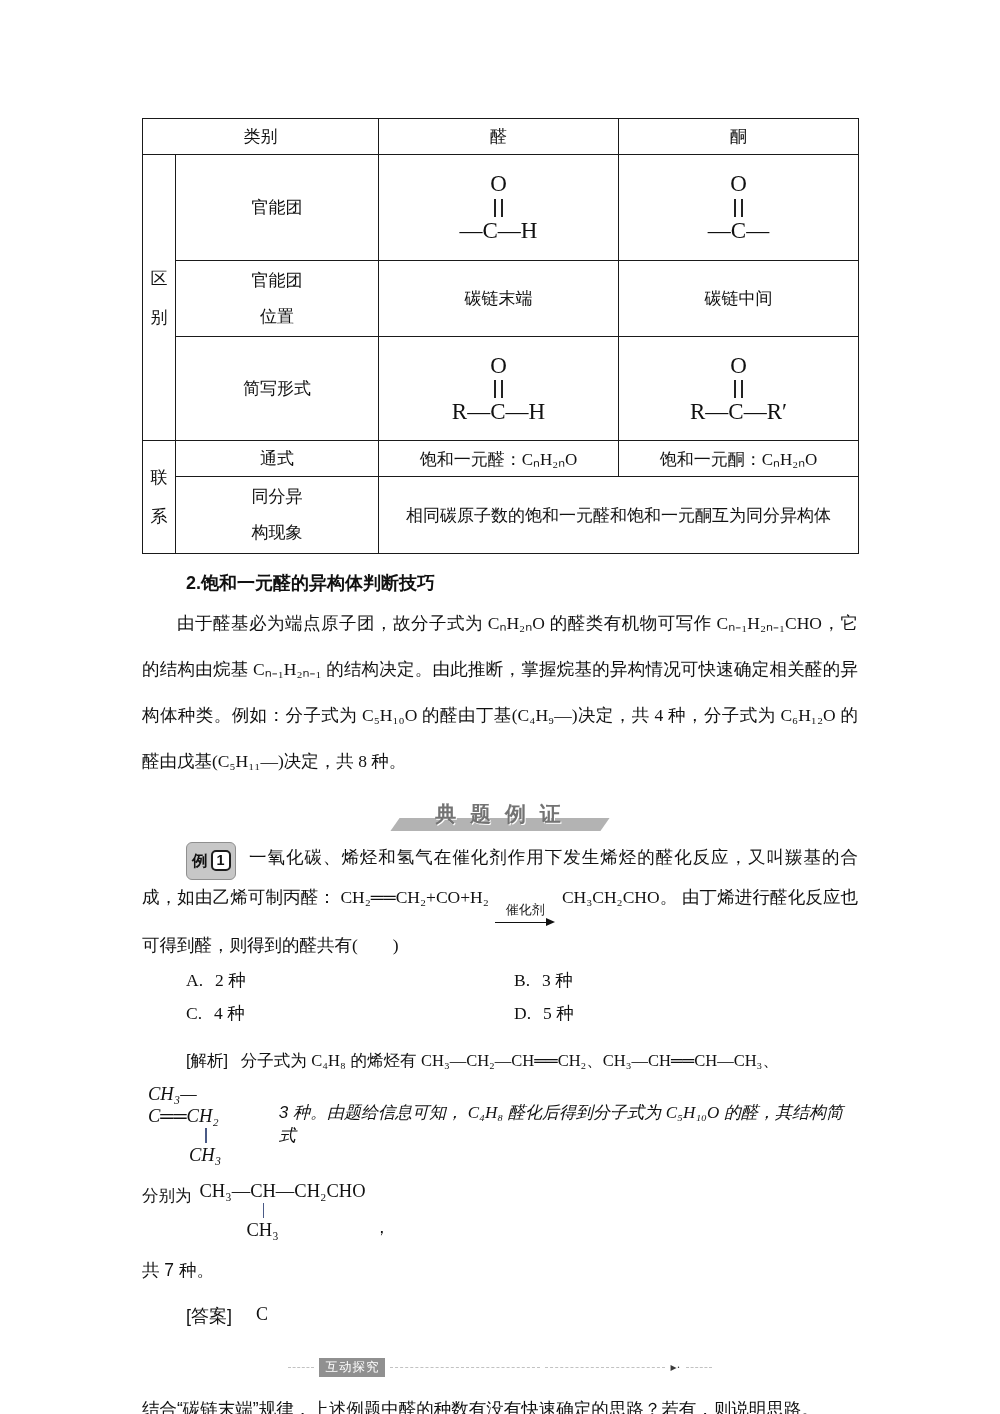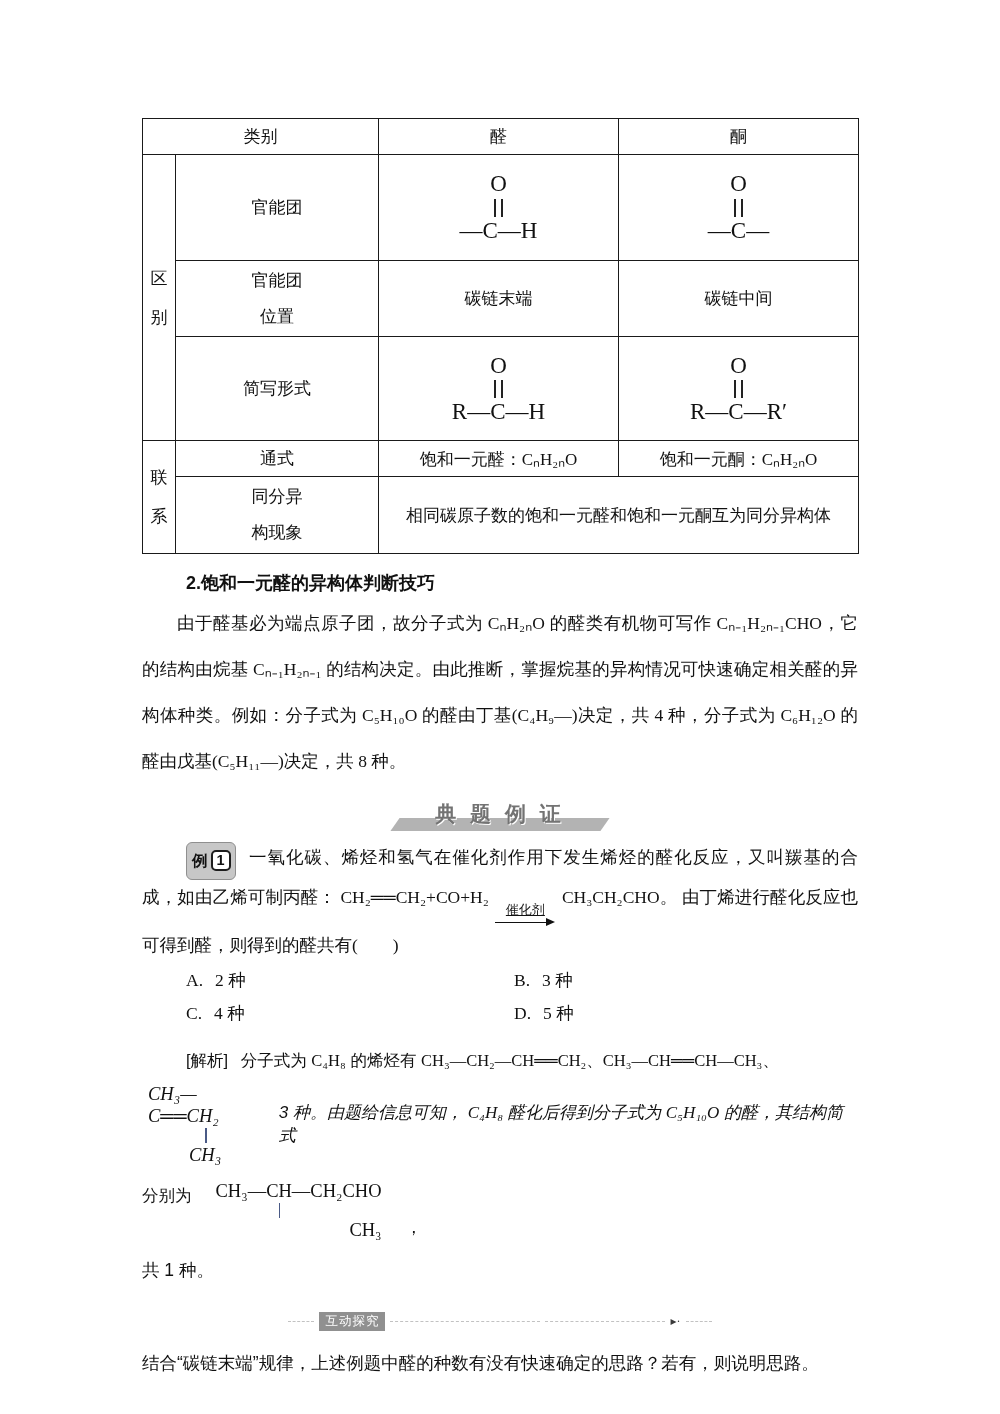--- a/index.html
+++ b/index.html
@@ -35,43 +35,43 @@
 
   
   .example-p { margin:8px 0 2px 0; font-size:17.5px; line-height:34px; text-align:justify; text-indent:44px; }
   .ex-badge { display:inline-flex; align-items:center; gap:3px; background:#c7c7c7;
               border:1px solid #8f8f8f; border-radius:6px; padding:1px 4px 1px 5px;
               font-family:"Liberation Sans", sans-serif; font-weight:bold; font-size:15.5px;
               text-indent:0; vertical-align:-3px; margin-right:8px; }
   .ex-badge-num { background:#fff; border:2px solid #1c1c1c; border-radius:5px; padding:0 4px;
                   font-size:14.5px; line-height:17px; }
   .rxn { display:inline-flex; flex-direction:column; align-items:center; vertical-align:-11px;
-         margin:0 2px; text-indent:0;text-decoration:underline; }
+         margin:0 2px; text-indent:0; }
   .rxn-cat { font-size:13px; line-height:1.15; font-family:"Liberation Sans", sans-serif; }
   .rxn-arrow { position:relative; width:60px; height:10px; }
   .rxn-arrow::before { content:""; position:absolute; left:0; right:7px; top:4px; height:1.6px; background:#111; }
   .rxn-arrow::after  { content:""; position:absolute; right:0; top:0.5px; width:0; height:0;
                        border-left:9px solid #111; border-top:4.5px solid transparent; border-bottom:4.5px solid transparent; }
 
   .opts { margin:2px 0 0 44px; font-size:17.5px; line-height:33px; }
   .opt-row { display:flex; }
   .opt { width:328px; display:flex; gap:12px; }
 
   
   .ana1 { margin:14px 0 0 0; text-indent:44px; font-family:"Liberation Sans", sans-serif;
           font-size:16.5px; line-height:32px; white-space:nowrap; }
   .ana1 .f, .ana3 .f { font-size:16.5px; }
   .gap { display:inline-block; width:8px; }
   .vstruct { display:inline-block; font-family:"Liberation Serif", serif; font-size:18.5px; line-height:1.2; }
   .vline { width:1.6px; height:15px; background:#4a5a86; margin:1px 0; }
   .vsub { }
   .ana2 { display:flex; align-items:center; gap:12px; margin:6px 0 0 6px;
           font-family:"Liberation Sans", sans-serif; font-size:17px;font-style:italic; }
-  .ana3 { display:flex; align-items:flex-start; gap:24px; margin:14px 0 16px 0; white-space:nowrap;
-          font-family:"Liberation Sans", sans-serif; font-size:16.5px; line-height:30px;text-align:right; }
+  .ana3 { display:flex; align-items:flex-start; gap:8px; margin:14px 0 16px 0; white-space:nowrap;
+          font-family:"Liberation Sans", sans-serif; font-size:16.5px; line-height:30px; }
   .ana3 .comma { align-self:flex-end; }
   .ana-close { margin:16px 0 0 0; font-family:"Liberation Sans", sans-serif; font-size:17.5px; }
 
   .ans { margin:22px 0 0 44px; display:flex; gap:24px; font-size:18px;
          font-family:"Liberation Sans", sans-serif; }
   .ans-val { font-family:"Liberation Serif", serif; }
 
   
   .divider { display:flex; align-items:center; justify-content:center; gap:5px; margin:30px 0 14px 0; }
   .dash-s { width:26px; border-top:1.6px dashed #c2c2c2; }
@@ -231,22 +231,26 @@
   <div class="ana3">
     <span>分别为</span>
     <div class="vstruct">
       <div>CH₃—CH—CH₂CHO</div>
       <div class="vline" style="margin-left:63px"></div>
       <div class="vsub" style="margin-left:47px">CH₃</div>
     </div>
     <span class="comma">，</span>
   </div>
 
-  <div class="ana-close">共 1 种。</div>
-
+  <div class="ana-close">共 7 种。</div>
+
+  <div class="ans">
+    <span>[答案]</span>
+    <span class="ans-val">C</span>
+  </div>
 
   <div class="divider">
     <span class="dash-s"></span>
     <span class="hud-badge">互动探究</span>
     <span class="dash-xl"></span>
     <span class="dash-l"></span>
     <span class="div-arrow">▸·</span>
     <span class="dash-s"></span>
   </div>
 

